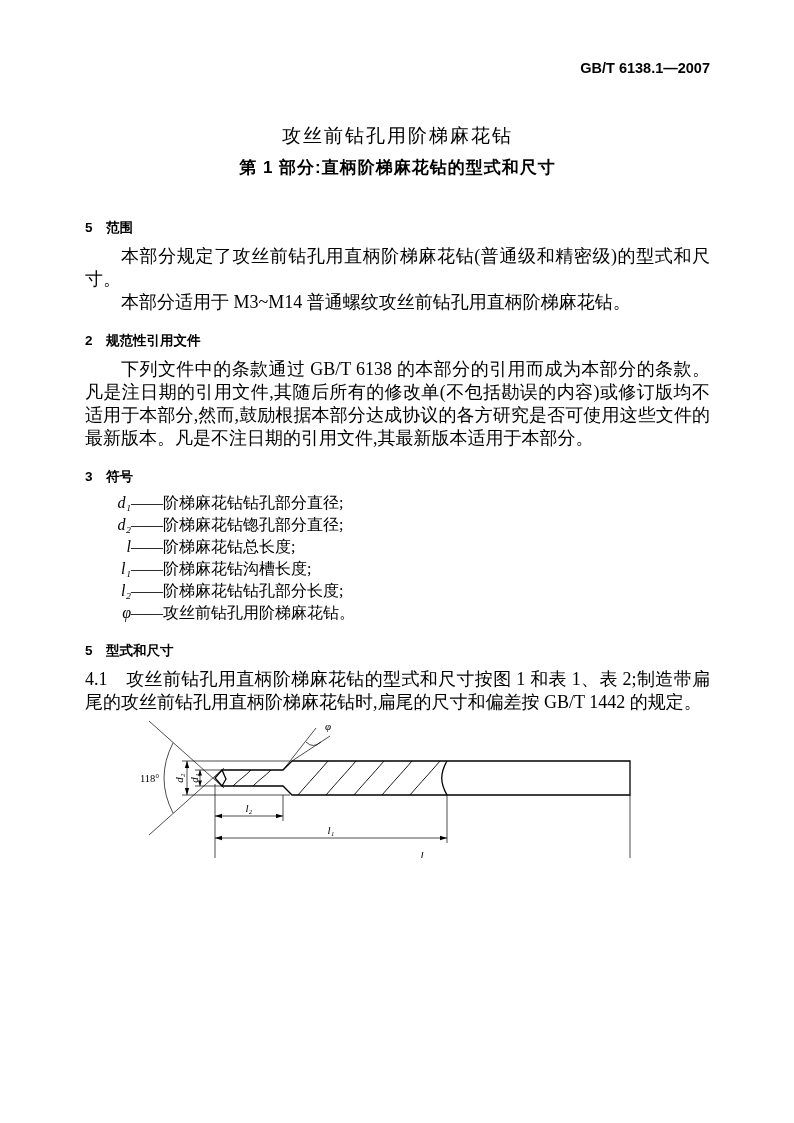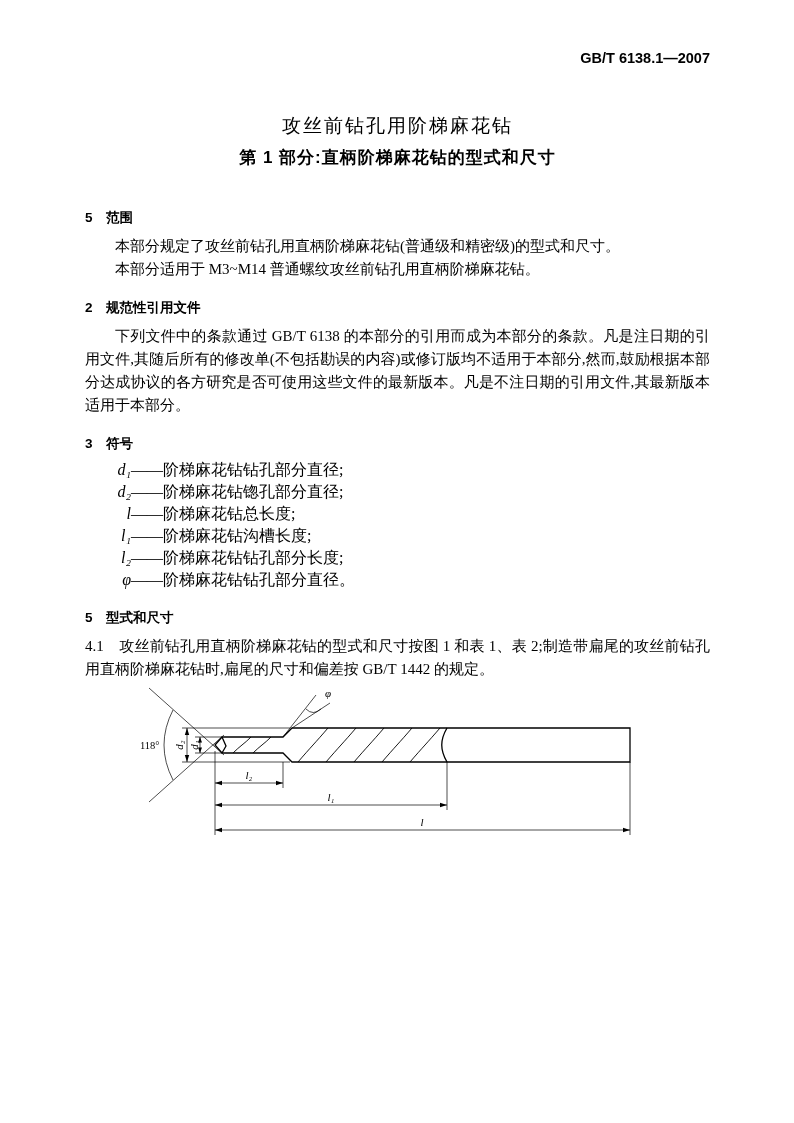--- a/index.html
+++ b/index.html
@@ -1,20 +1,20 @@
 <!DOCTYPE html>
 <html><head>
 <meta charset="utf-8">
 <style>
   html,body { margin:0; padding:0; background:#ffffff; }
   .page {
     position: relative;
     width: 794px;
     height: 843px;
-    margin: 5px auto;
+    margin: 15px auto;
     background: #ffffff;
     box-sizing: border-box;
     padding: 45px 84px 0 85px;
     color: #000;
     font-family: "Liberation Serif", "DejaVu Serif", serif;
     overflow: hidden;
   }
   .doc-number {
     text-align: right;
     font-family: "Liberation Sans", sans-serif;
@@ -43,21 +43,21 @@
   .sec-heading {
     margin: 18px 0 0 0;
     font-family: "Liberation Sans", sans-serif;
     font-weight: 700;
     font-size: 13.5px;
     line-height: 18px;
   }
   .sec-heading.first { margin-top: 40px; }
   .para {
     margin: 8px 0 0 0;
-    font-size: 15px;
+    font-size: 18px;
     line-height: 23px;
     text-align: justify;
     text-indent: 2em;
   }
   .para.follow { margin-top: 0; }
   .para.noindent { text-indent: 0; }
   .sym-list { margin-top: 6px; }
   .sym-row { font-size: 16px; line-height: 22px; white-space: nowrap; }
   .sym {
     display: inline-block;
@@ -113,21 +113,21 @@
     <div class="sym-row">
       <span class="sym">l</span><span class="sym-desc">——阶梯麻花钻总长度;</span>
     </div>
     <div class="sym-row">
       <span class="sym">l₁</span><span class="sym-desc">——阶梯麻花钻沟槽长度;</span>
     </div>
     <div class="sym-row">
       <span class="sym">l₂</span><span class="sym-desc">——阶梯麻花钻钻孔部分长度;</span>
     </div>
     <div class="sym-row">
-      <span class="sym">φ</span><span class="sym-desc">——阶梯麻花钻钻孔部分直径。</span>
+      <span class="sym">φ</span><span class="sym-desc">——攻丝前钻孔用阶梯麻花钻。</span>
     </div>
   </div>
 
   <div class="sec-heading">5　型式和尺寸</div>
   <p class="para noindent">4.1　攻丝前钻孔用直柄阶梯麻花钻的型式和尺寸按图 1 和表 1、表 2;制造带扁尾的攻丝前钻孔用直柄阶梯麻花钻时,扁尾的尺寸和偏差按 GB/T 1442 的规定。</p>
 
   <div class="figure">
     <svg viewBox="0 0 530 240" width="530" height="240">
 
       <g stroke="#000" stroke-width="0.7" fill="none">

